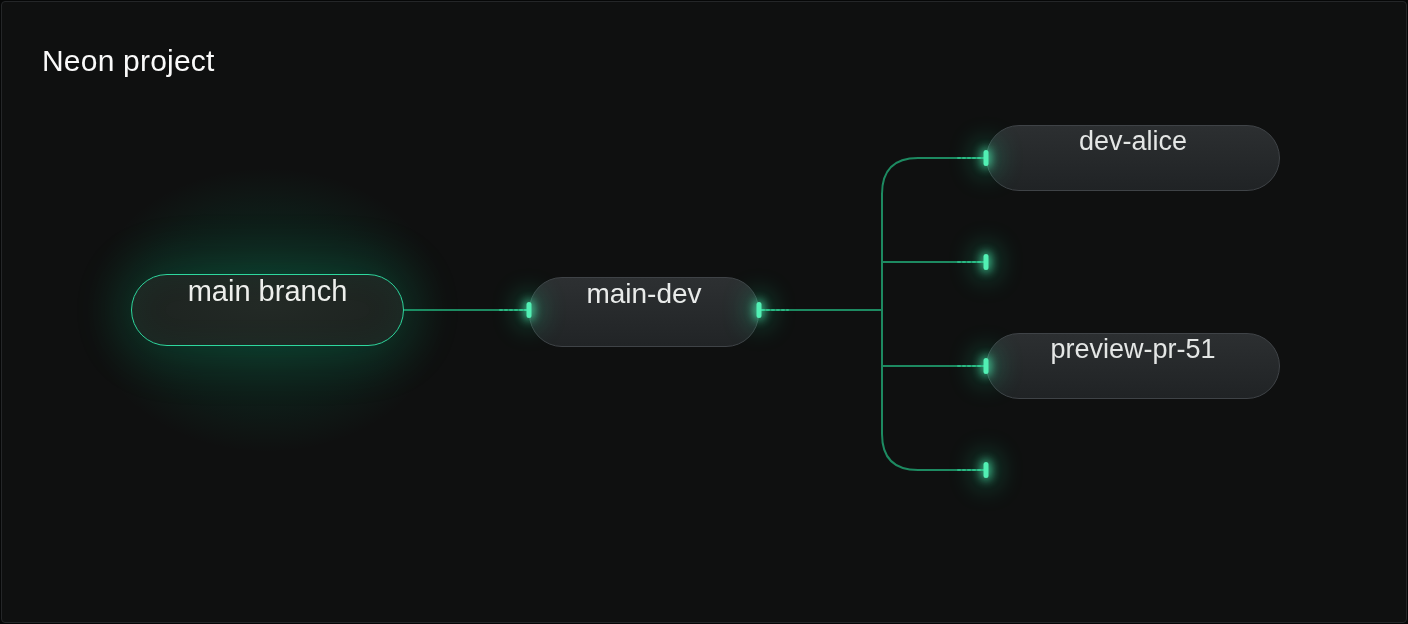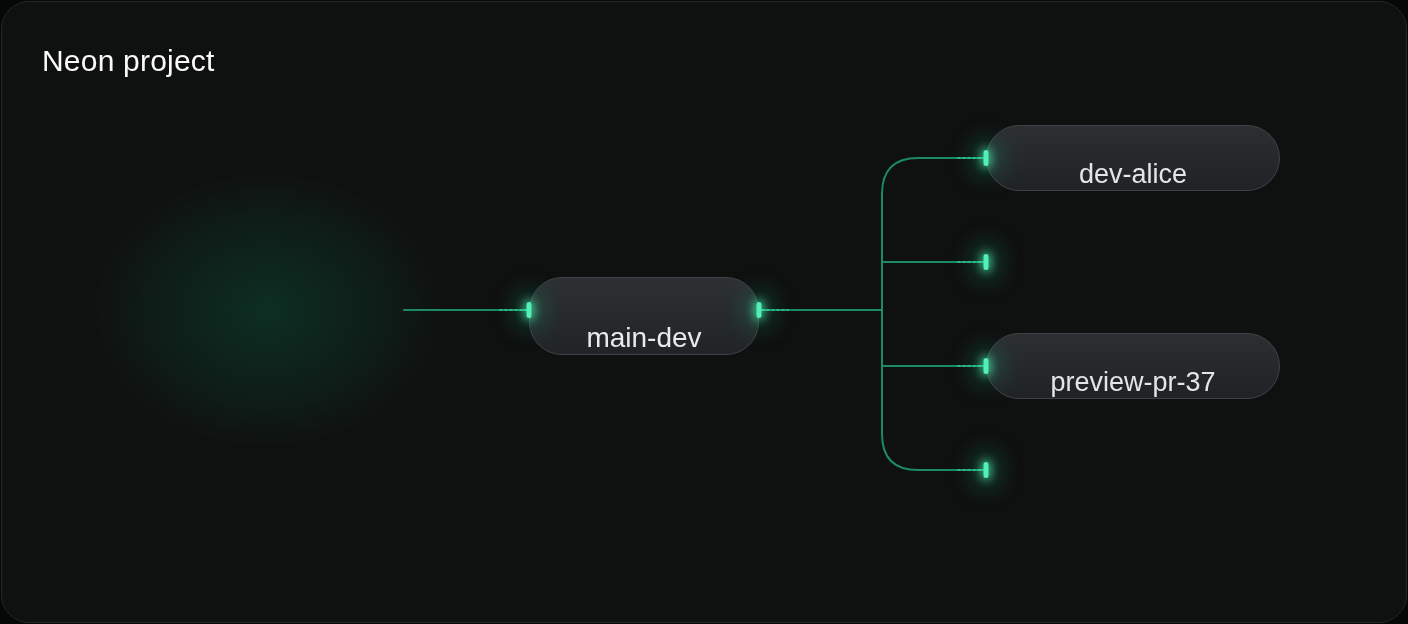--- a/index.html
+++ b/index.html
@@ -7,21 +7,21 @@
     width: 1408px; height: 624px;
     overflow: hidden;
     background: #060707;
     font-family: "Liberation Sans", "DejaVu Sans", sans-serif;
   }
   .card {
     position: absolute;
     left: 1px; top: 1px; right: 1px; bottom: 1px;
     background: #0f1010;
     border: 1px solid #242628;
-    border-radius: 28px;
+    border-radius: 4px;
     overflow: hidden;
   }
   .page-title {
     position: absolute;
     left: 40px; top: 42px;
     font-size: 30px;
     font-weight: 500;
     letter-spacing: 0.2px;
     color: #fafafa;
   }
@@ -38,40 +38,40 @@
   }
   .connector-svg {
     position: absolute;
     left: 0; top: 0;
     z-index: 2;
     pointer-events: none;
   }
   .node {
     position: absolute;
     display: flex;
-    align-items: flex-end;
+    align-items: flex-start;
     justify-content: center;
     z-index: 3;
     color: #e6e8e7;
     cursor: pointer;
     white-space: nowrap;
   }
   .node-root {
     left: 129px; top: 272px;
     width: 273px; height: 72px;
     border-radius: 36px;
     border: 1.5px solid #2ed89e;
     background: radial-gradient(120% 170% at 50% 42%, #232a26 0%, #181d1b 78%);
     box-shadow: 0 0 55px 6px rgba(0,229,153,0.17), inset 0 0 34px rgba(0,229,153,0.06);
     font-size: 29px;
     color: #edefec;
   }
   .node-mid {
     left: 527px; top: 275px;
-    width: 230px; height: 78px;
+    width: 230px; height: 70px;
     border-radius: 33px;
     border: 1.5px solid #3f4347;
     background: linear-gradient(180deg, #2d3032 0%, #212426 100%);
     font-size: 28px;
     color: #e9ebea;
   }
   .node-leaf {
     left: 984px;
     width: 294px; height: 66px;
     border-radius: 33px;
@@ -122,32 +122,35 @@
     <g fill="none" stroke-width="2" stroke-linecap="round" stroke-dasharray="2 3" opacity="0.85" stroke="#2fbf8a">
       <path d="M 498 308 H 524"></path>
       <path d="M 760 308 H 786"></path>
       <path d="M 956 156 H 981"></path>
       <path d="M 956 260 H 981"></path>
       <path d="M 956 364 H 981"></path>
       <path d="M 956 468 H 981"></path>
     </g>
   </svg>
 
+  <div class="node node-root">
+    <span>main branch</span>
+  </div>
 
   <div class="node node-mid">
     <span>main-dev</span>
   </div>
 
   <div class="node node-leaf leaf-0">
     <span>dev-alice</span>
   </div>
 
 
   <div class="node node-leaf leaf-2">
-    <span>preview-pr-37</span>
+    <span>preview-pr-51</span>
   </div>
 
 
   <div class="endpoint ep-1"></div>
   <div class="endpoint ep-2"></div>
   <div class="endpoint ep-3"></div>
   <div class="endpoint ep-4"></div>
   <div class="endpoint ep-5"></div>
   <div class="endpoint ep-6"></div>
 

